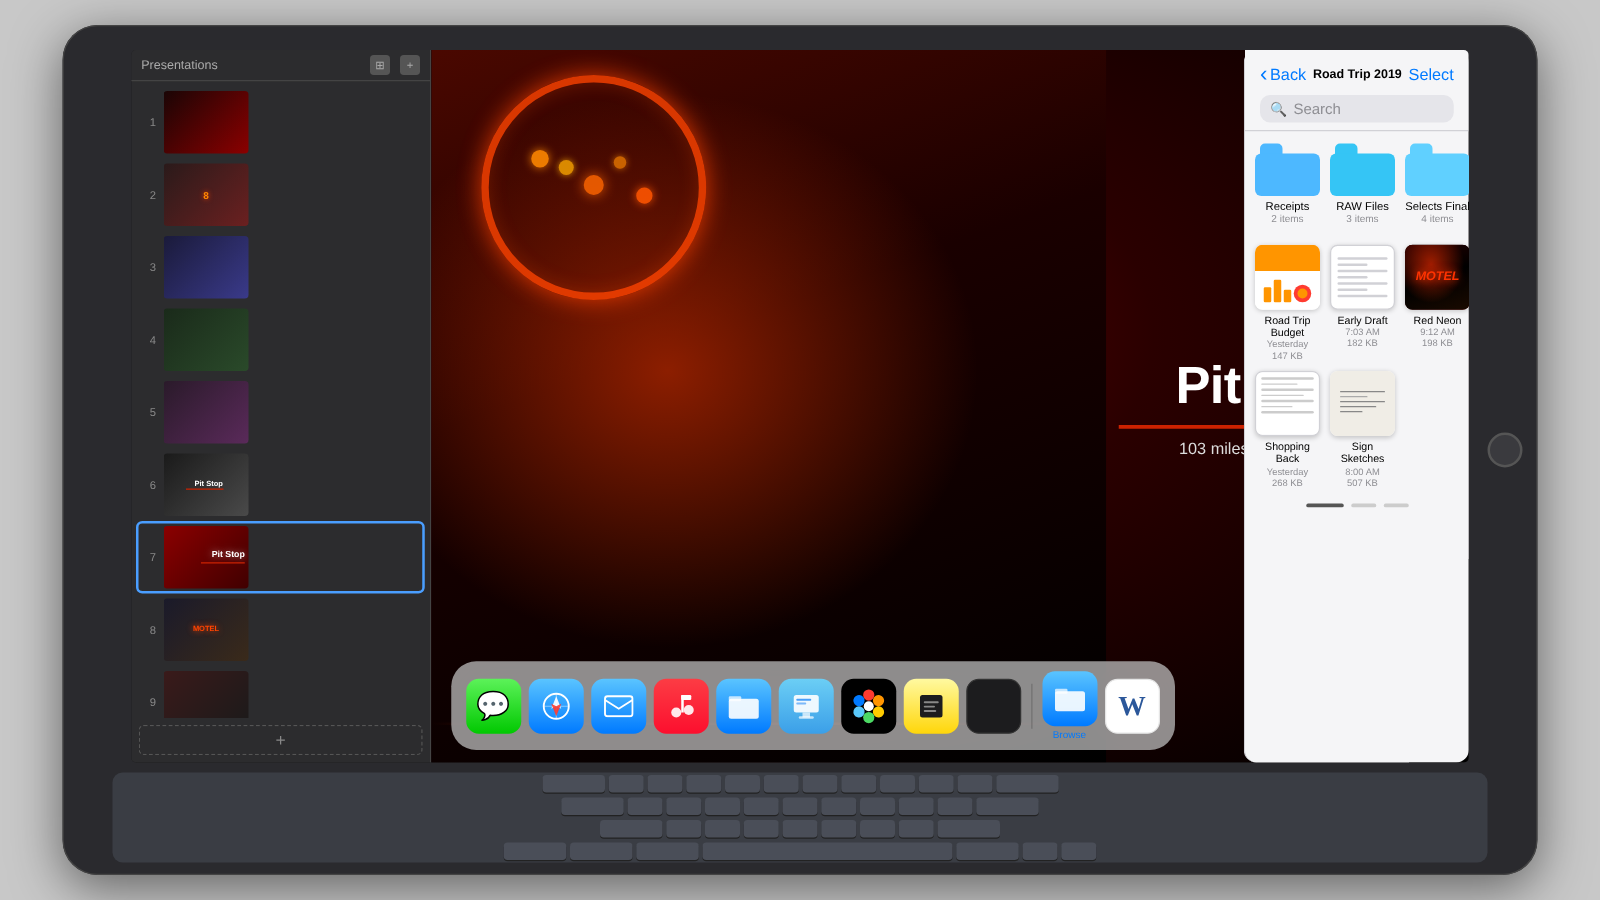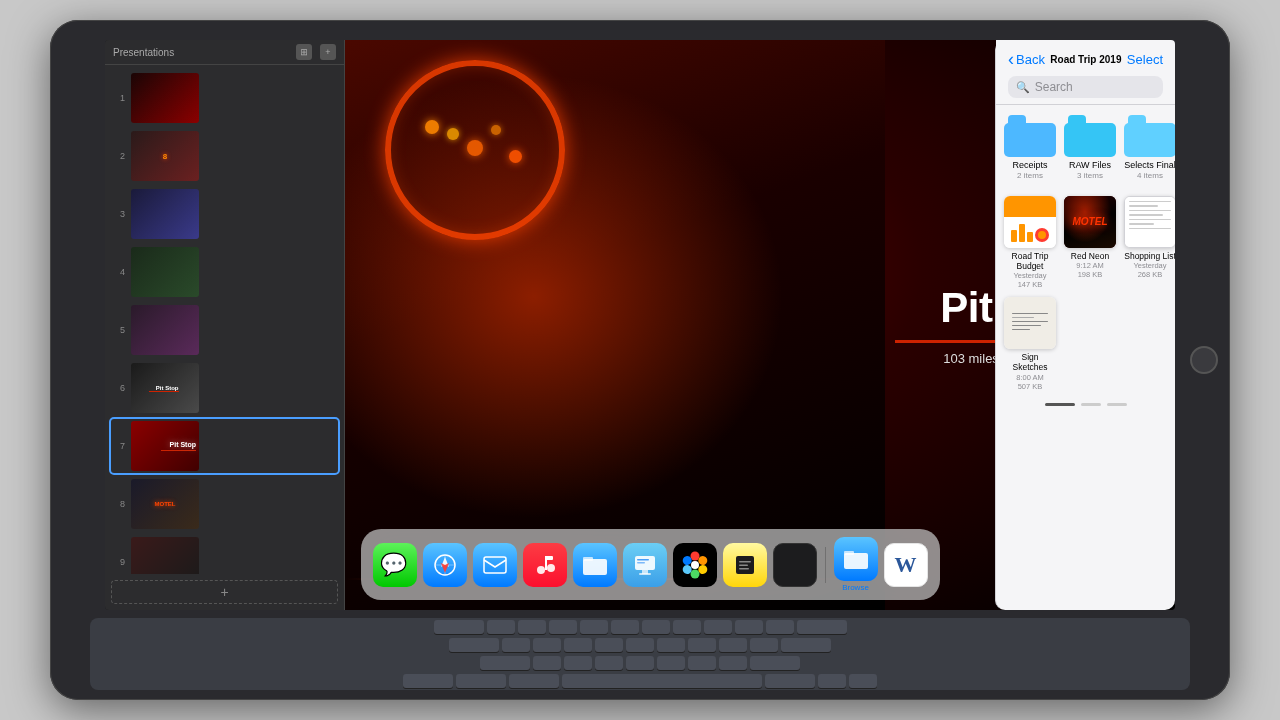--- a/index.html
+++ b/index.html
@@ -807,20 +807,36 @@
                     <div style="width:8px; height:8px; background:#ff9500; border-radius:50%;"></div>
                   </div>
                 </div>
               </div>
             </div>
             <span class="file-name">Road Trip Budget</span>
             <span class="file-date">Yesterday</span>
             <span class="file-size">147 KB</span>
           </div>
 
+          <div class="file-item">
+            <div class="file-thumb file-thumb-draft">
+              <div class="draft-lines">
+                <div class="draft-line"></div>
+                <div class="draft-line short"></div>
+                <div class="draft-line"></div>
+                <div class="draft-line short"></div>
+                <div class="draft-line"></div>
+                <div class="draft-line short"></div>
+                <div class="draft-line"></div>
+              </div>
+            </div>
+            <span class="file-name">Early Draft</span>
+            <span class="file-date">7:03 AM</span>
+            <span class="file-size">182 KB</span>
+          </div>
 
           <div class="file-item">
             <div class="file-thumb file-thumb-neon">
               <div class="neon-photo">
                 <span style="color:#ff3300; font-weight:900; font-size:10px; text-shadow: 0 0 8px #ff3300; font-style:italic;">MOTEL</span>
               </div>
             </div>
             <span class="file-name">Red Neon</span>
             <span class="file-date">9:12 AM</span>
             <span class="file-size">198 KB</span>
@@ -831,21 +847,21 @@
               <div class="shopping-list-thumb">
                 <div class="shopping-line"></div>
                 <div class="shopping-line" style="width:70%;"></div>
                 <div class="shopping-line"></div>
                 <div class="shopping-line" style="width:80%;"></div>
                 <div class="shopping-line"></div>
                 <div class="shopping-line" style="width:60%;"></div>
                 <div class="shopping-line"></div>
               </div>
             </div>
-            <span class="file-name">Shopping List</span>
+            <span class="file-name">Shopping Back</span>
             <span class="file-date">Yesterday</span>
             <span class="file-size">268 KB</span>
           </div>
 
 
           <div class="file-item">
             <div class="file-thumb" style="border-radius:6px; overflow:hidden;">
               <div class="sketches-thumb">
                 <div class="sketch-lines">
                   <div class="sketch-line"></div>

